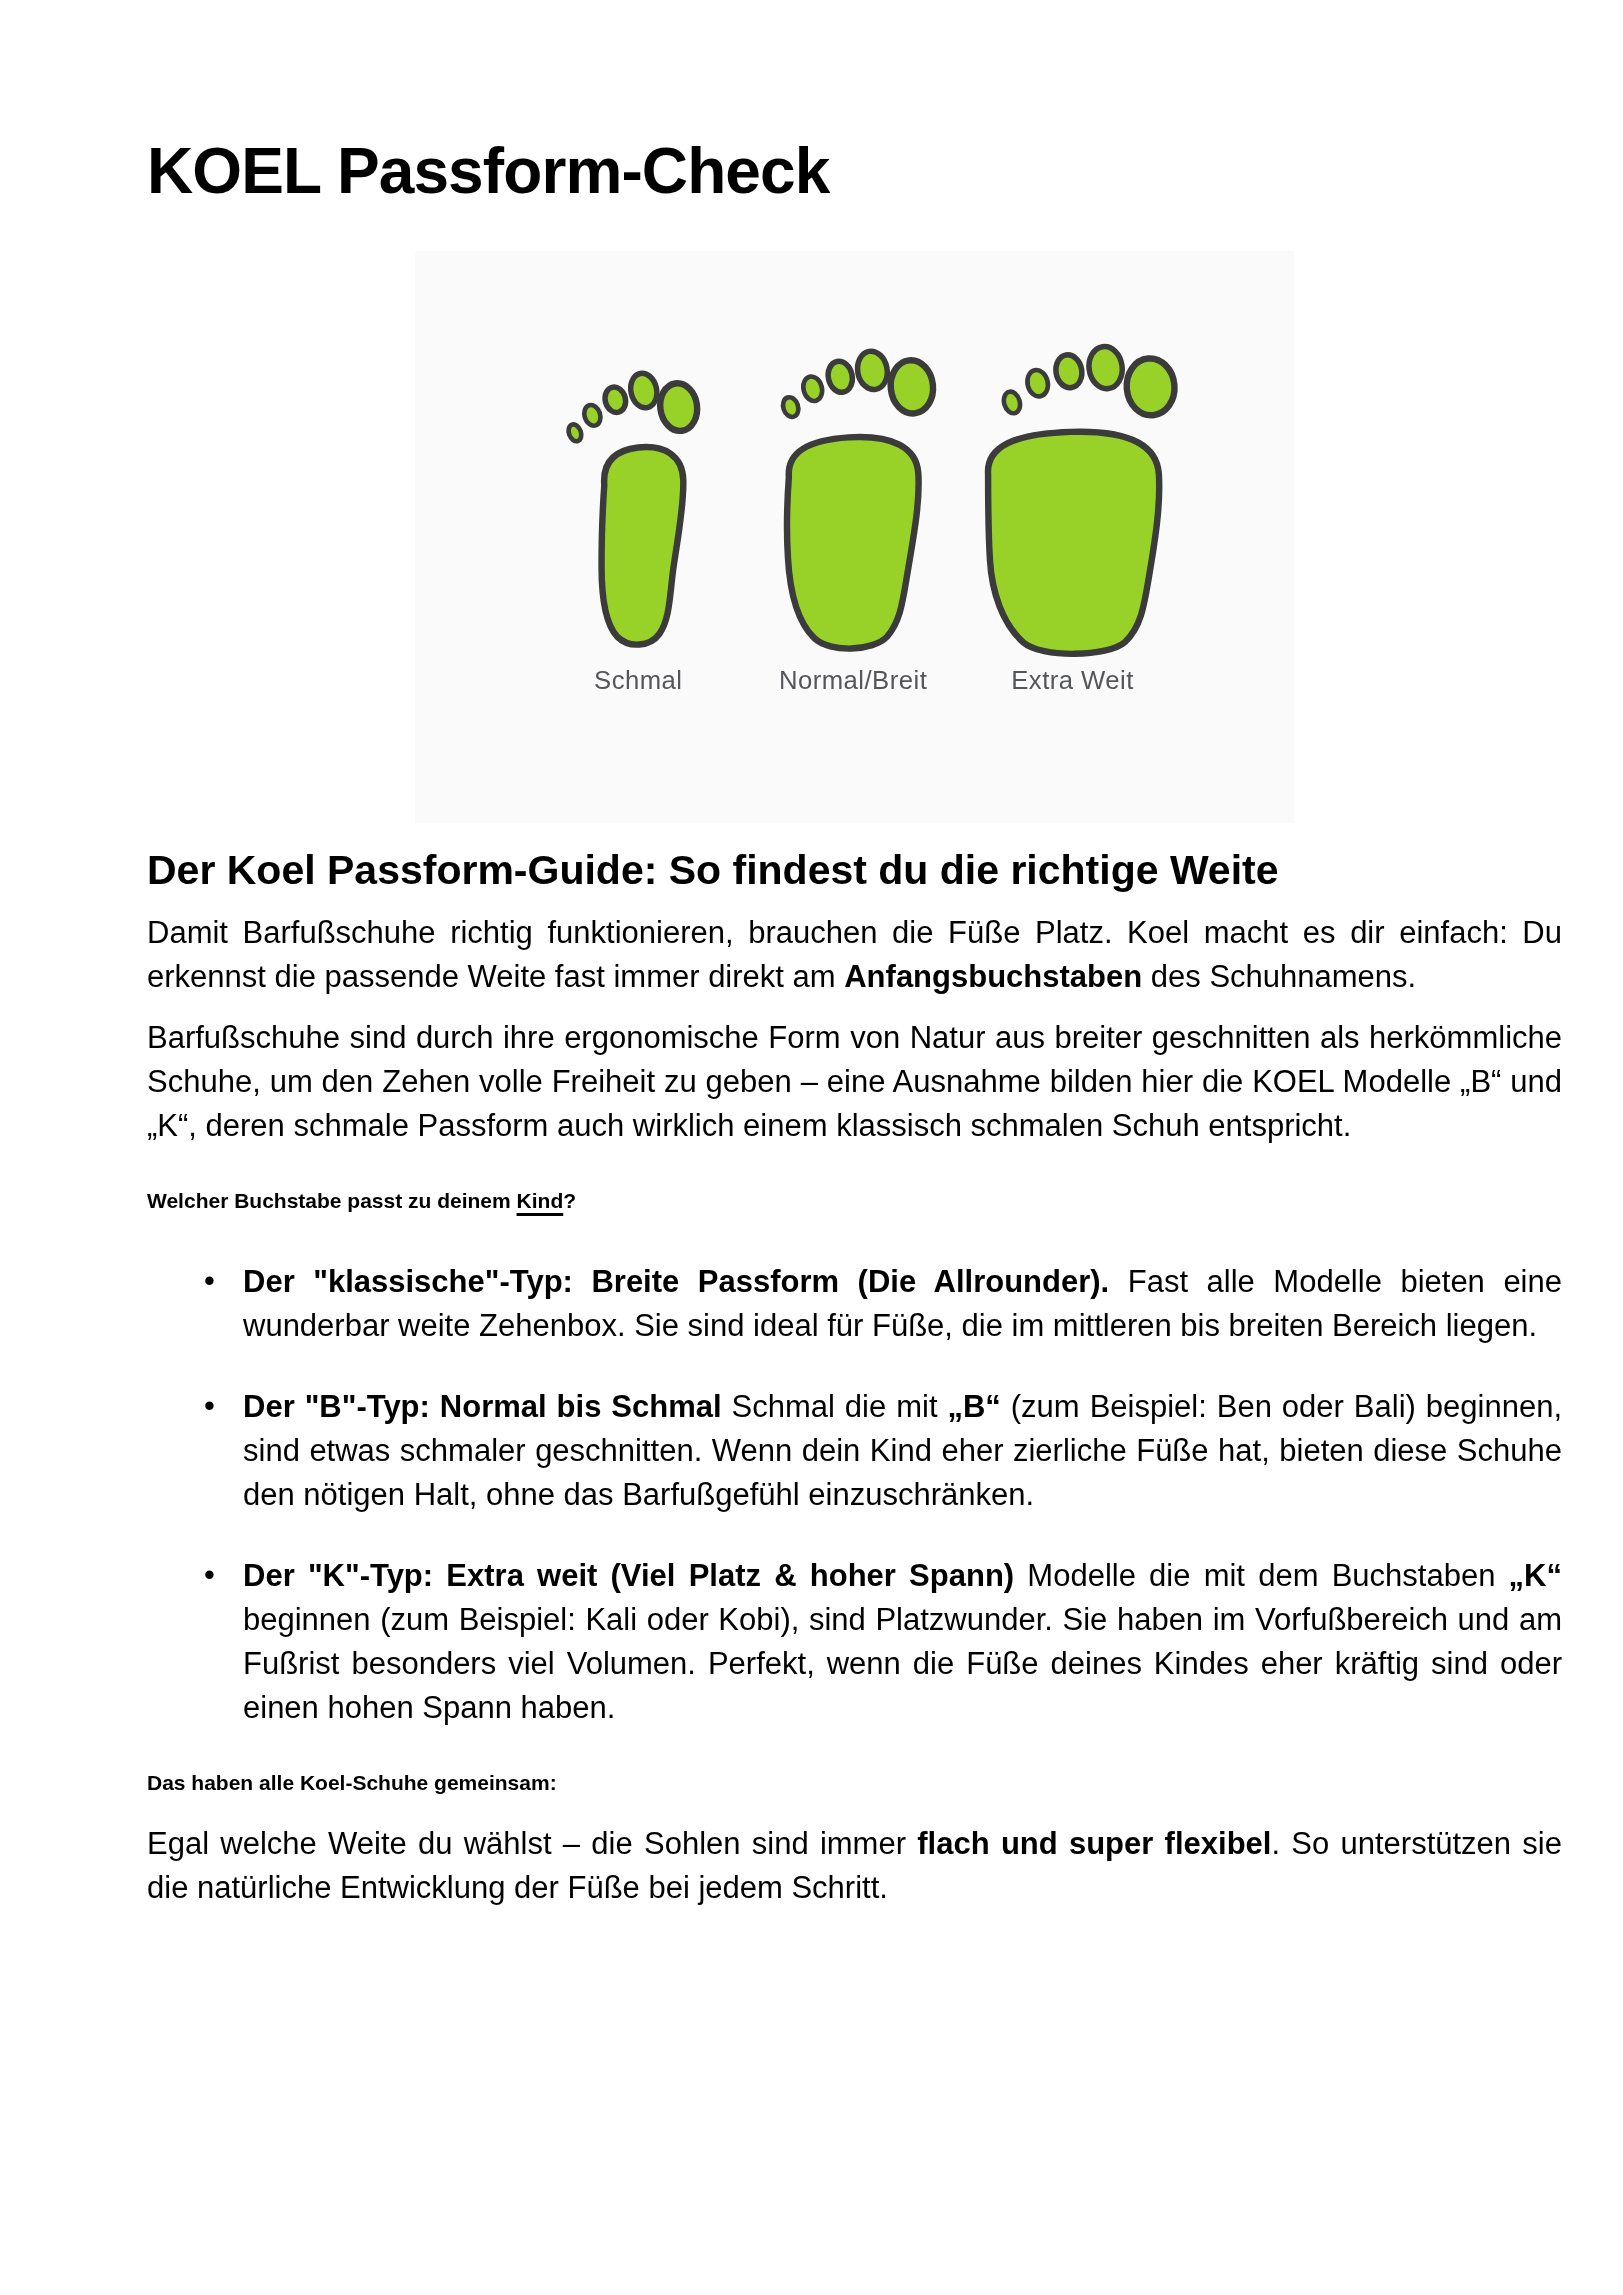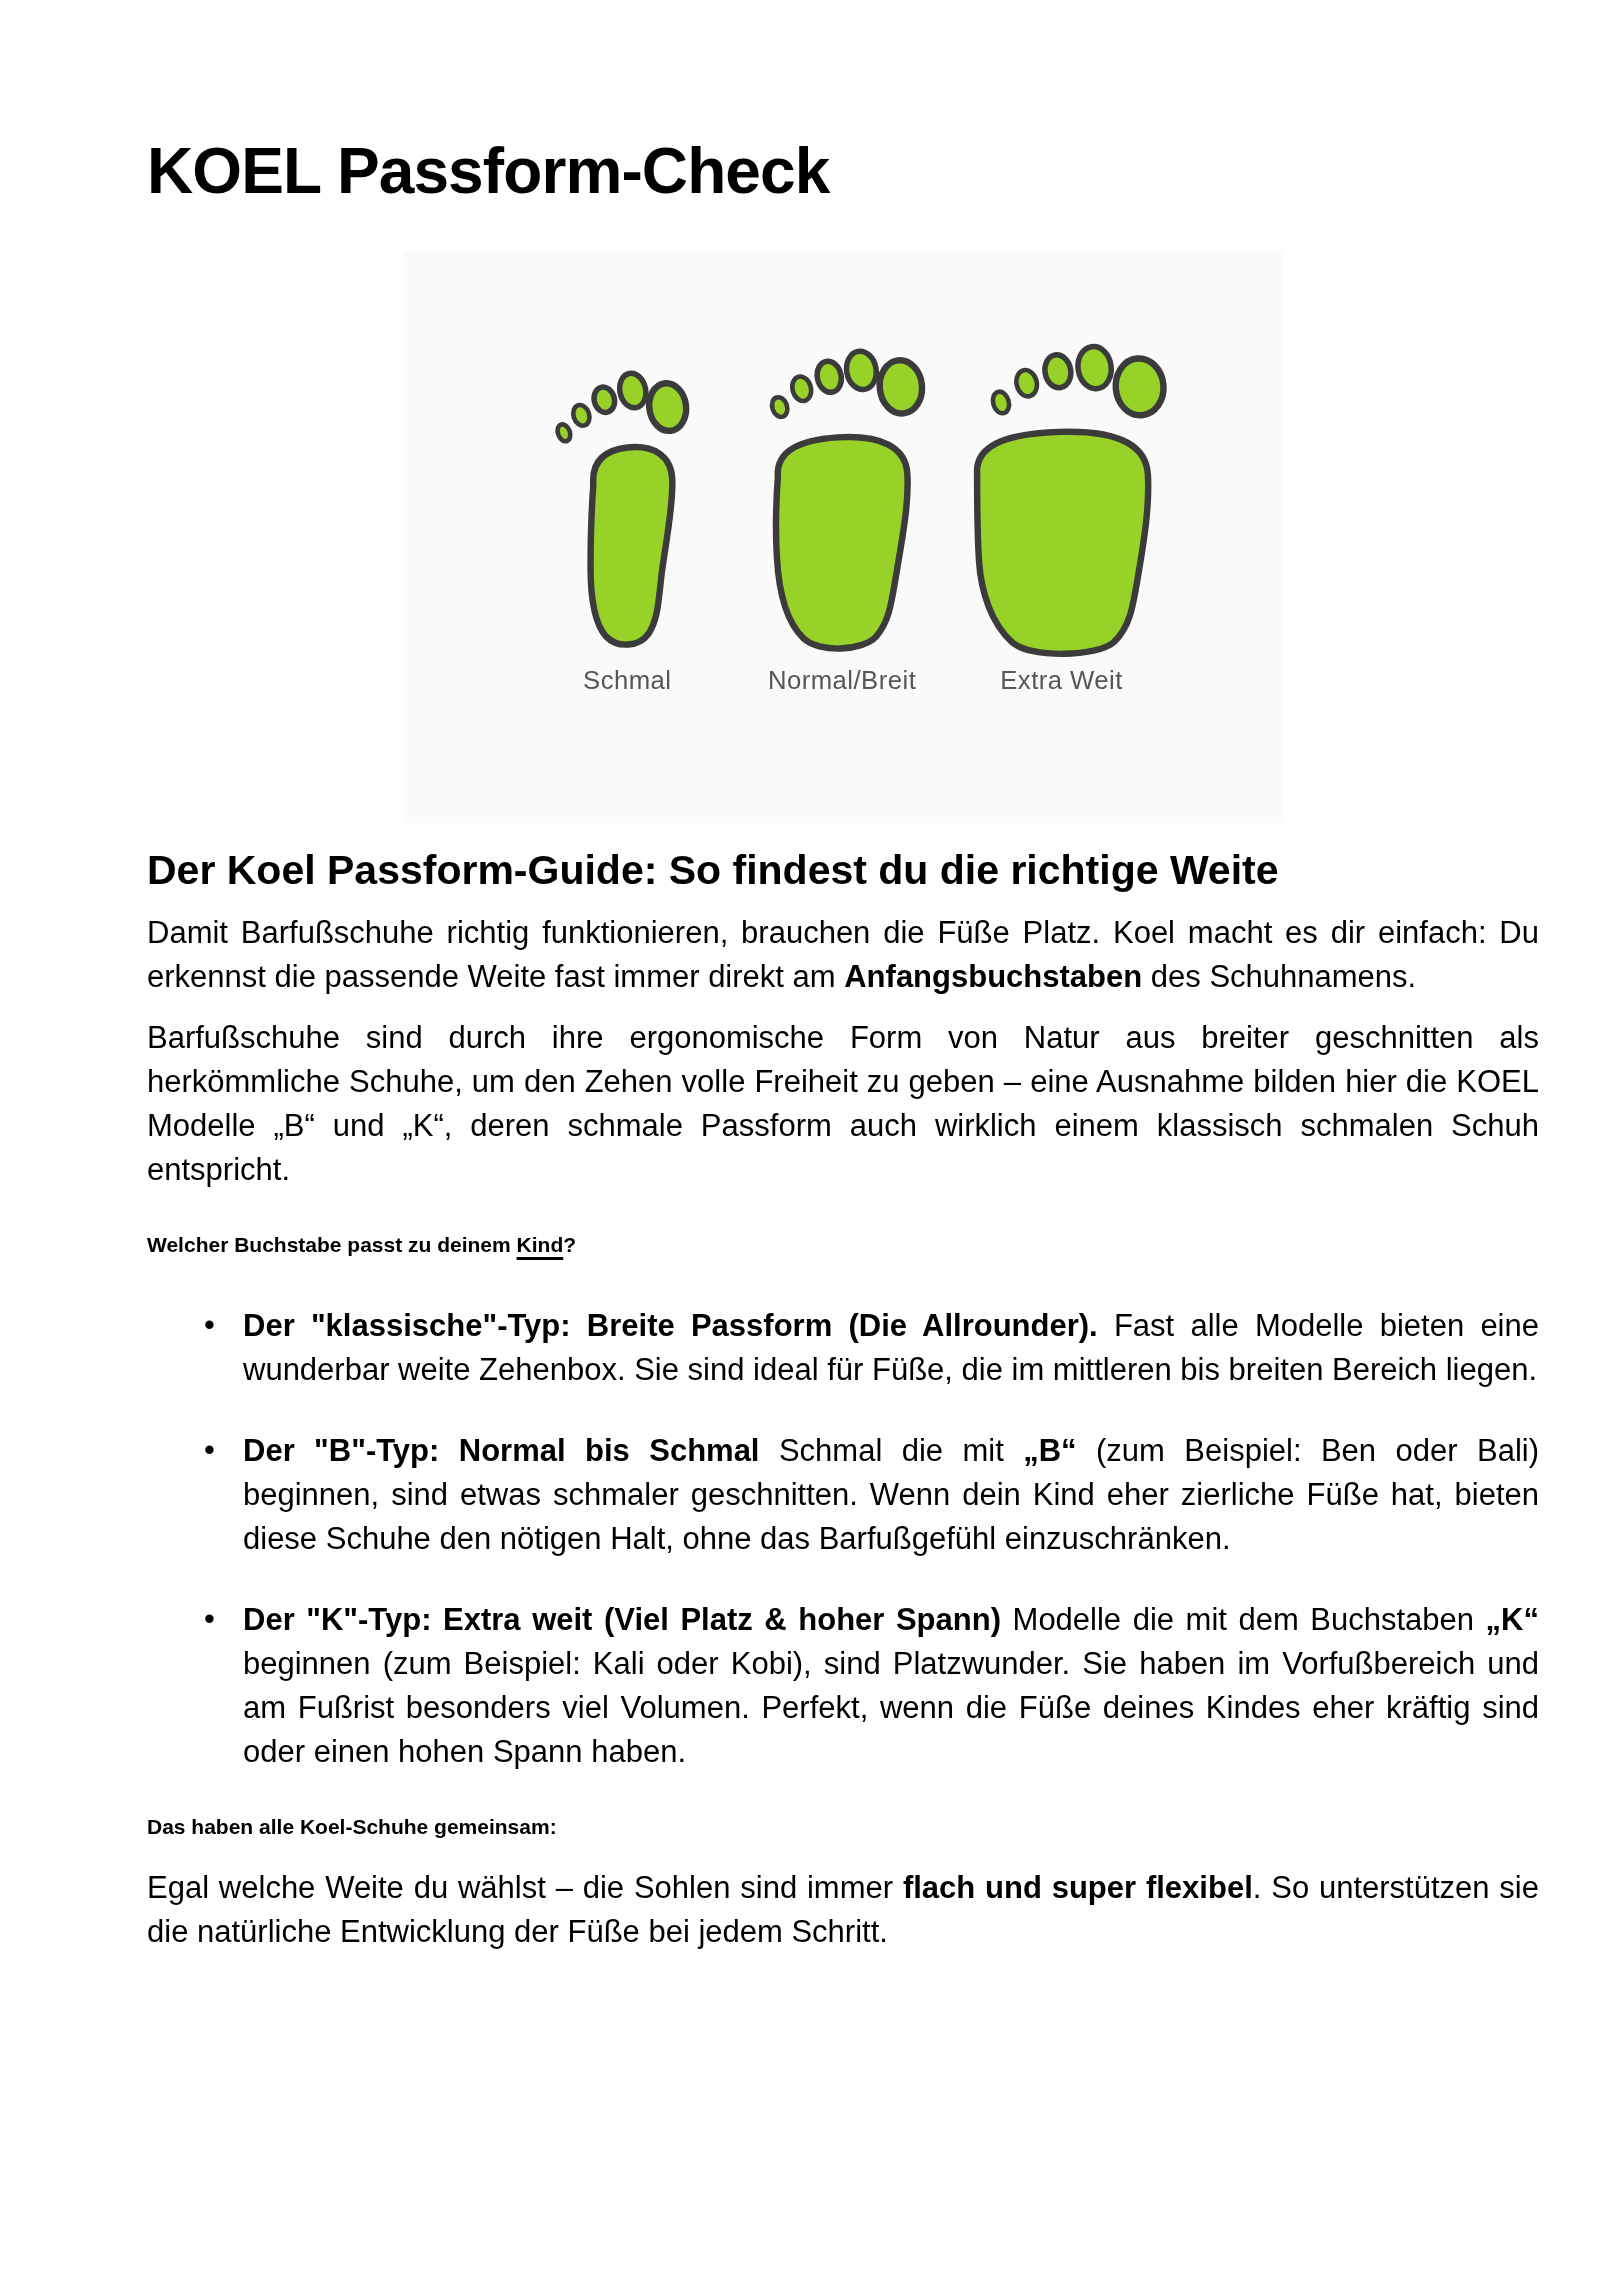--- a/index.html
+++ b/index.html
@@ -13,21 +13,21 @@
   *{box-sizing:border-box;}
   html,body{margin:0;padding:0;}
   body{
     width:1624px;height:2296px;overflow:hidden;
     background:var(--page-bg);
     font-family:"Liberation Sans","DejaVu Sans",sans-serif;
     color:var(--text);
   }
   .page{
     width:1624px;height:2028px;
-    padding:138px 85px 0 147px;
+    padding:138px 62px 0 147px;
     position:relative;
   }
   .doc-title{
     margin:0;
     font-size:64px;
     line-height:1.05;
     font-weight:700;
     letter-spacing:-0.9px;
   }
   .figure{

